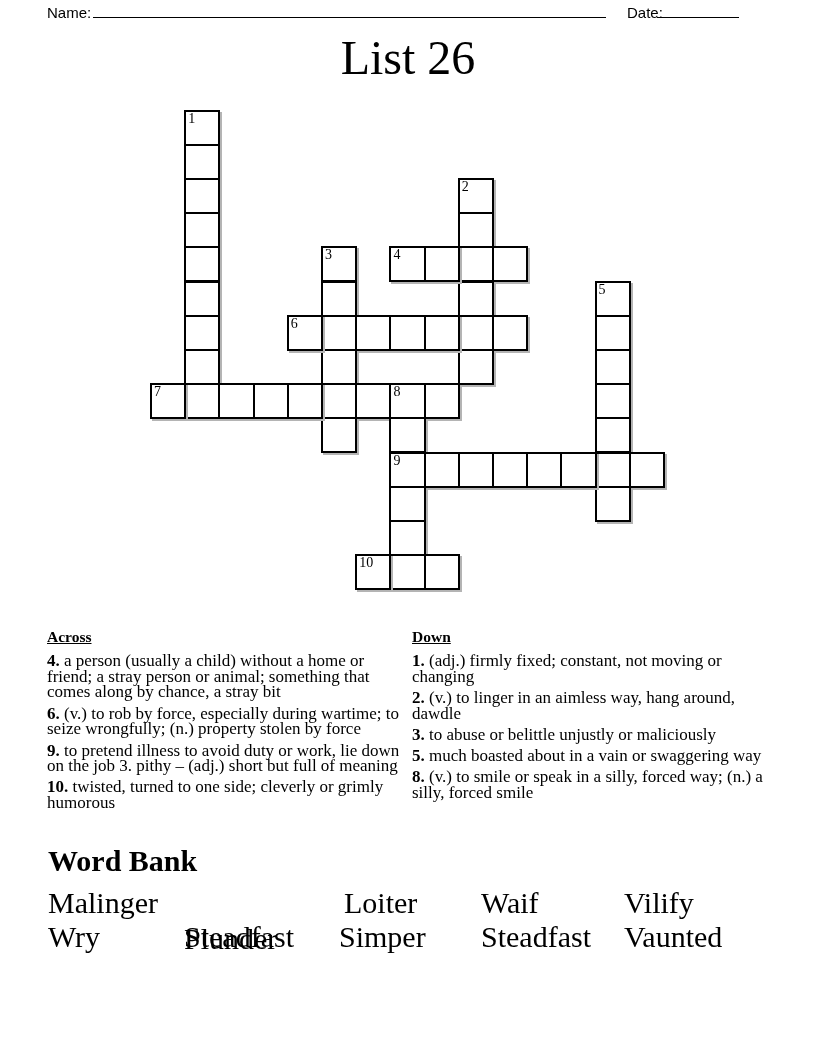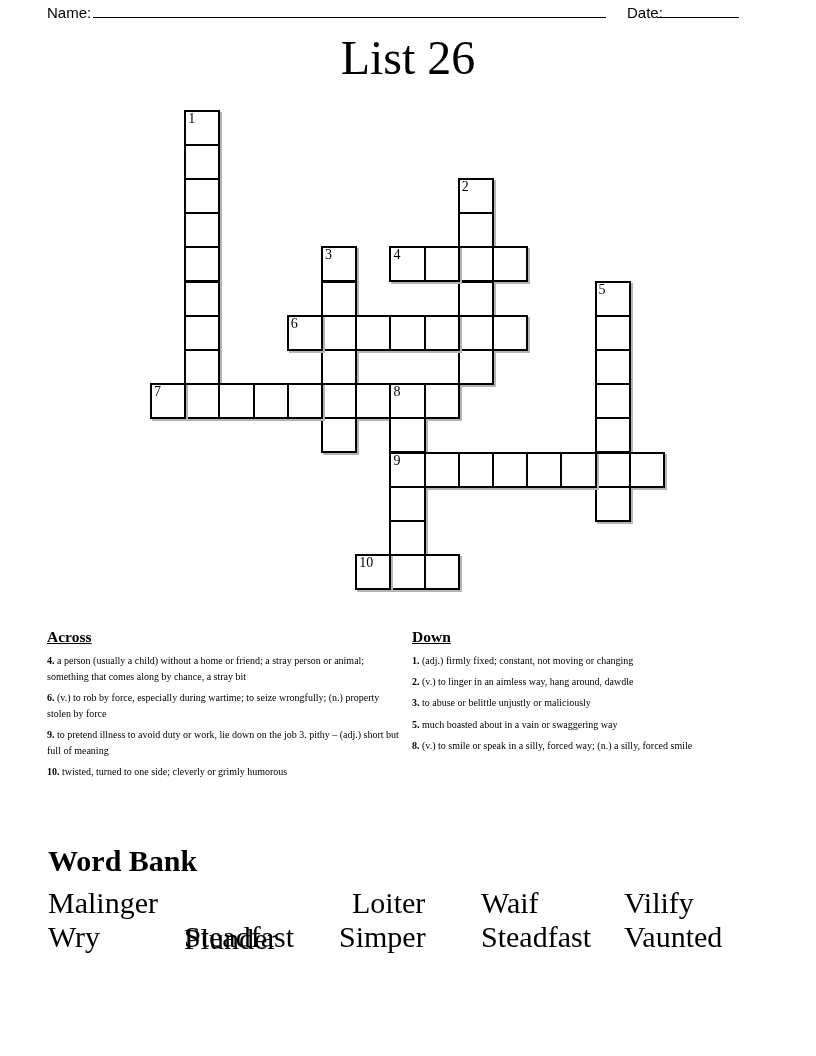--- a/index.html
+++ b/index.html
@@ -35,21 +35,21 @@
     font-size:14px; line-height:1.05; font-family:"Liberation Serif", serif;
   }
   
   .clue-col { position:absolute; top:628px; }
   .across-col { left:47px; width:355px; }
   .down-col { left:412px; width:352px; }
   .clue-head {
     font-size:15.5px; font-weight:bold; text-decoration:underline;
     margin-bottom:7px;
   }
-  .clue { font-size:10px; line-height:15.7px; margin-bottom:5.5px; }
+  .clue { font-size:17px; line-height:15.7px; margin-bottom:5.5px; }
   .clue b { font-weight:bold; }
   
   .bank-label {
     position:absolute; left:48px; top:844px;
     font-size:30px; font-weight:bold; 
   }
   .bank-word { position:absolute; font-size:30px; white-space:nowrap; }
 </style>
 </head>
 <body>
@@ -160,21 +160,21 @@
         <p class="clue"><b>3.</b> to abuse or belittle unjustly or maliciously</p>
         <p class="clue"><b>5.</b> much boasted about in a vain or swaggering way</p>
         <p class="clue"><b>8.</b> (v.) to smile or speak in a silly, forced way; (n.) a silly, forced smile</p>
       </div>
   </div>
 
   <h2 class="bank-label">Word Bank</h2>
   <div id="bank">
       <span class="bank-word" style="left: 48px; top: 886px;">Malinger</span>
       <span class="bank-word" style="left: 184px; top: 886px; margin-top: 36px;">Plunder</span>
-      <span class="bank-word" style="left: 352px; top: 886px; text-align: right;">Loiter</span>
+      <span class="bank-word" style="left: 344px; top: 886px; text-align: right;">Loiter</span>
       <span class="bank-word" style="left: 481px; top: 886px;">Waif</span>
       <span class="bank-word" style="left: 624px; top: 886px;">Vilify</span>
       <span class="bank-word" style="left: 48px; top: 919.5px;">Wry</span>
       <span class="bank-word" style="left: 184px; top: 919.5px;">Steadfast</span>
       <span class="bank-word" style="left: 323px; top: 919.5px; margin-left: 16px;">Simper</span>
       <span class="bank-word" style="left: 481px; top: 919.5px;">Steadfast</span>
       <span class="bank-word" style="left: 624px; top: 919.5px;">Vaunted</span>
     </div>
 
 </div>

